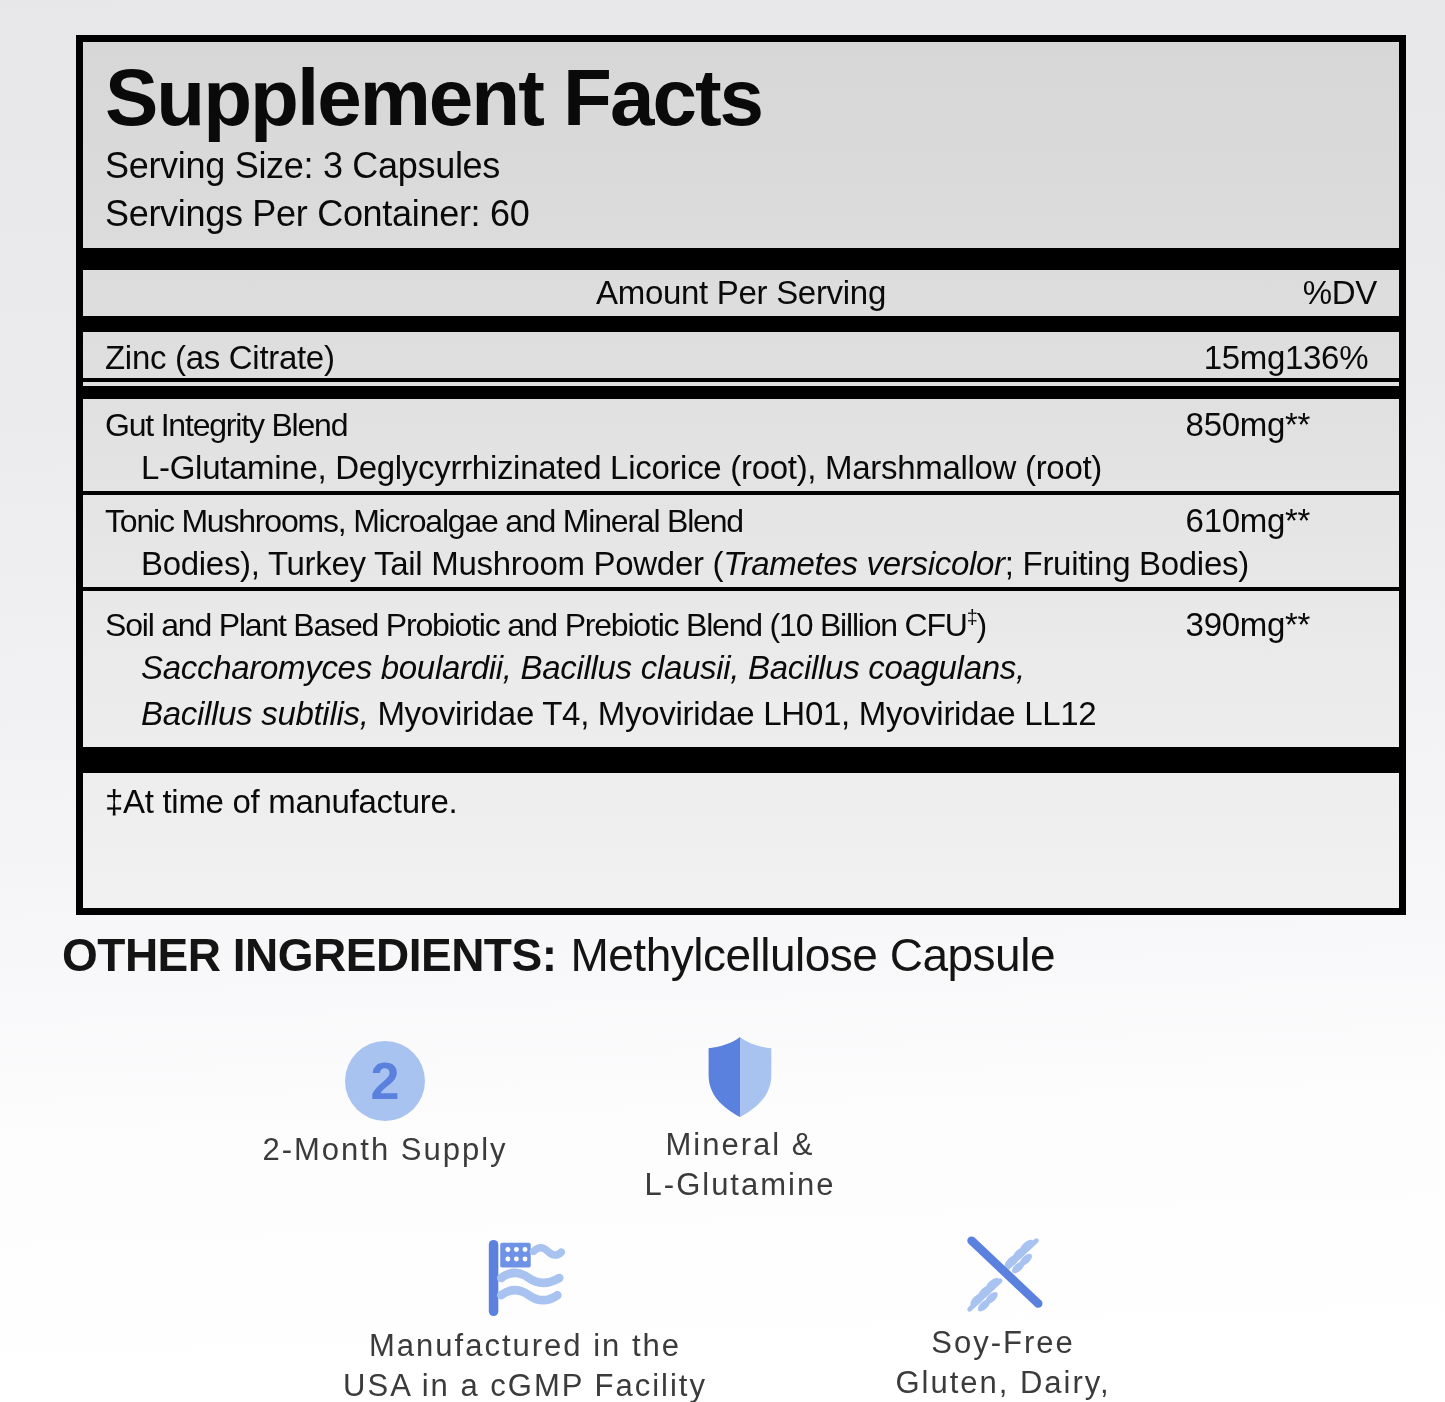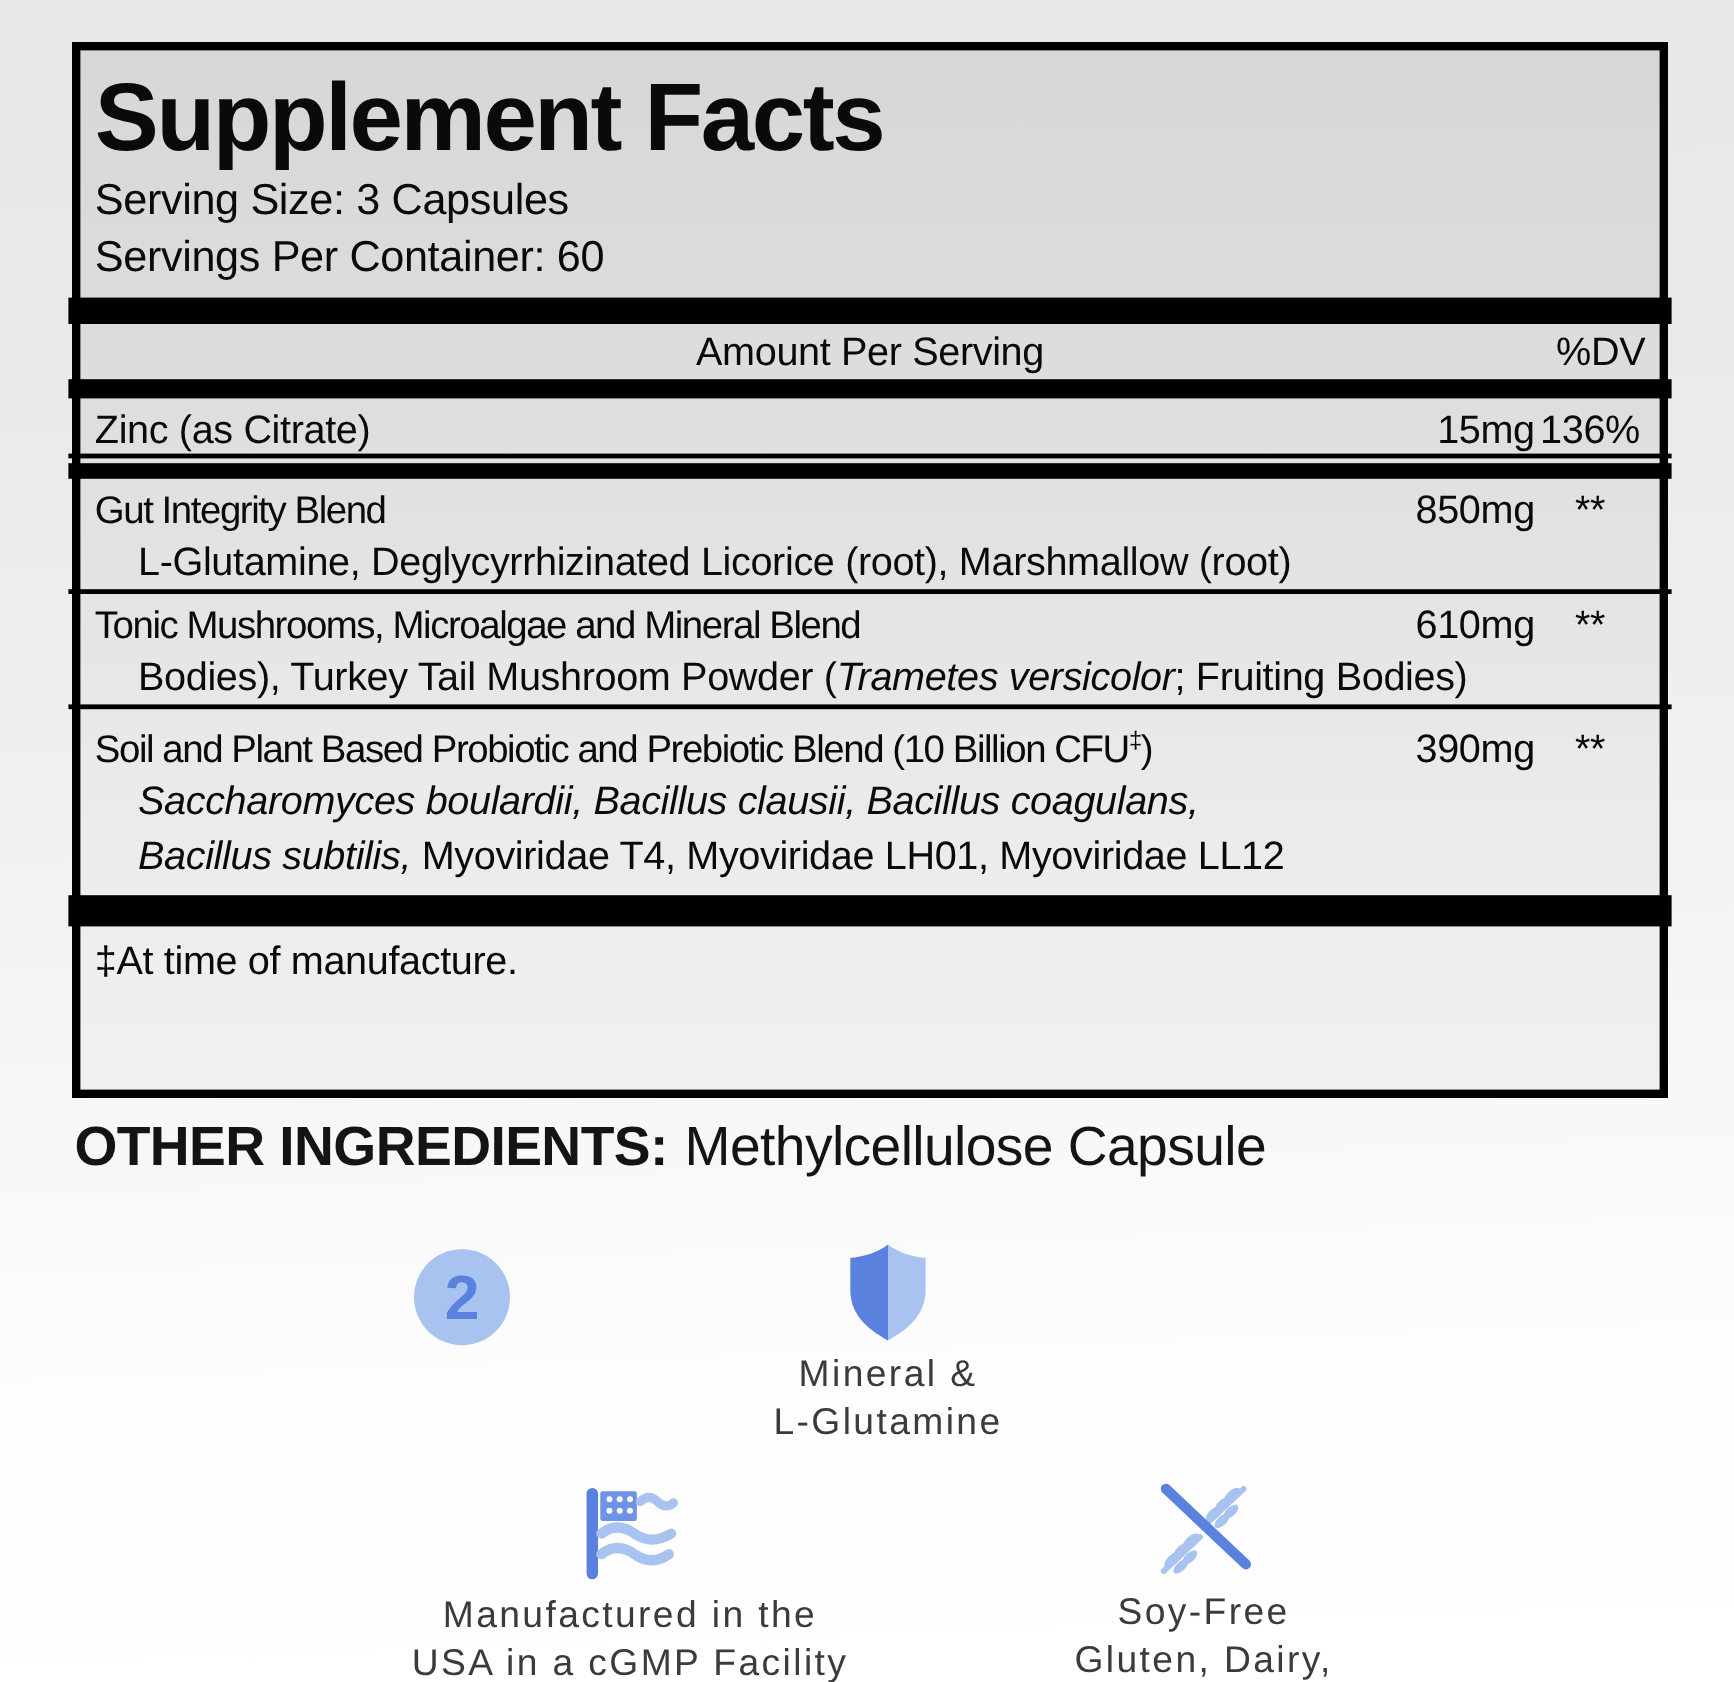--- a/index.html
+++ b/index.html
@@ -3,39 +3,39 @@
 <meta charset="utf-8">
 <style>
   html,body{margin:0;padding:0;}
   .page{
     position:relative; width:1445px; height:1402px; overflow:hidden;
     background:linear-gradient(178deg,#e7e7e9 0%,#ebebed 28%,#f4f4f6 58%,#fdfdfe 80%,#ffffff 100%);
     font-family:"Liberation Sans","DejaVu Sans",sans-serif; color:#0a0a0a;
   }
   
   .facts-panel{
-    position:absolute; left:60px; top:35px; width:1330px; height:880px;
-    box-sizing:border-box; border:7px solid #000; padding:0 12px;
+    position:absolute; left:76px; top:35px; width:1330px; height:880px;
+    box-sizing:border-box; border:7px solid #000; padding:0 22px;
     background:linear-gradient(180deg,#d7d7d7 0%,#dedede 35%,#eaeaea 70%,#f1f1f1 100%);
     letter-spacing:-0.3px;
   }
   .facts-title{font-size:80px; font-weight:bold; letter-spacing:-2px; line-height:88px; margin-top:12px;}
   .serving-line{font-size:36px; line-height:48px;}
   .bar{background:#000; margin:0 -22px;}
   .bar.b1{height:22px; margin-top:10px;}
   .bar.b2{height:16px;}
   .bar.b3{height:26px; margin-top:10px;}
   .hdr{position:relative; text-align:center; font-size:33px; line-height:46px;}
   .hdr-dv{position:absolute; right:0; top:0;}
   .ing-row{padding-top:6px;}
   .ing-line{display:flex; align-items:baseline; font-size:33px; line-height:40px; white-space:nowrap;}
   .ing-name{flex:1; overflow:visible;}
   .ing-row.bold .ing-name{font-weight:normal; font-size:32px; letter-spacing:-1.2px;}
   .ing-amount{width:120px; text-align:right;}
-  .ing-dv{width:92px; text-align:center;}
+  .ing-dv{width:92px; text-align:left;}
   .ing-sub{font-size:33px; line-height:46px; padding-left:36px; white-space:nowrap;}
   .it{font-style:italic;}
   .sup{vertical-align:super; font-size:0.62em;}
   .rule{height:4px; background:#000; margin:0 -22px;}
   .rule.thickmid{height:13px; margin-top:4px;}
   .footnotes{margin-top:8px;}
   .footnote{font-size:33px; line-height:41px;}
   
   .other-ing{position:absolute; left:62px; top:928px; font-size:46px; letter-spacing:-0.5px; color:#141414;}
   .other-ing .lbl{font-weight:bold;}
@@ -113,20 +113,23 @@
 
   <div class="other-ing">
     <span class="lbl">OTHER INGREDIENTS:</span><span class="val">Methylcellulose Capsule</span>
   </div>
 
   <div class="badge" style="left:195px;top:1040px;">
     <svg class="badge-icon" width="82" height="82" viewBox="0 0 82 82">
       <circle cx="41" cy="41" r="40" class="f-light"></circle>
       <text x="41" y="59" text-anchor="middle" class="f-dark icon-num">2</text>
     </svg>
+    <div class="badge-label">
+      <div>2-Month Supply</div>
+    </div>
   </div>
 
   <div class="badge" style="left:550px;top:1037px;">
     <svg class="badge-icon" width="76" height="80" viewBox="0 0 76 92">
       <path class="f-light" d="M38 0 C30 7 14 12 2 13 L2 44 C2 67 18 81 38 92 C58 81 74 67 74 44 L74 13 C62 12 46 7 38 0 Z"></path>
       <path class="f-dark" d="M38 0 C30 7 14 12 2 13 L2 44 C2 67 18 81 38 92 Z"></path>
     </svg>
     <div class="badge-label">
       <div>Mineral &amp;</div>
       <div>L-Glutamine</div>

